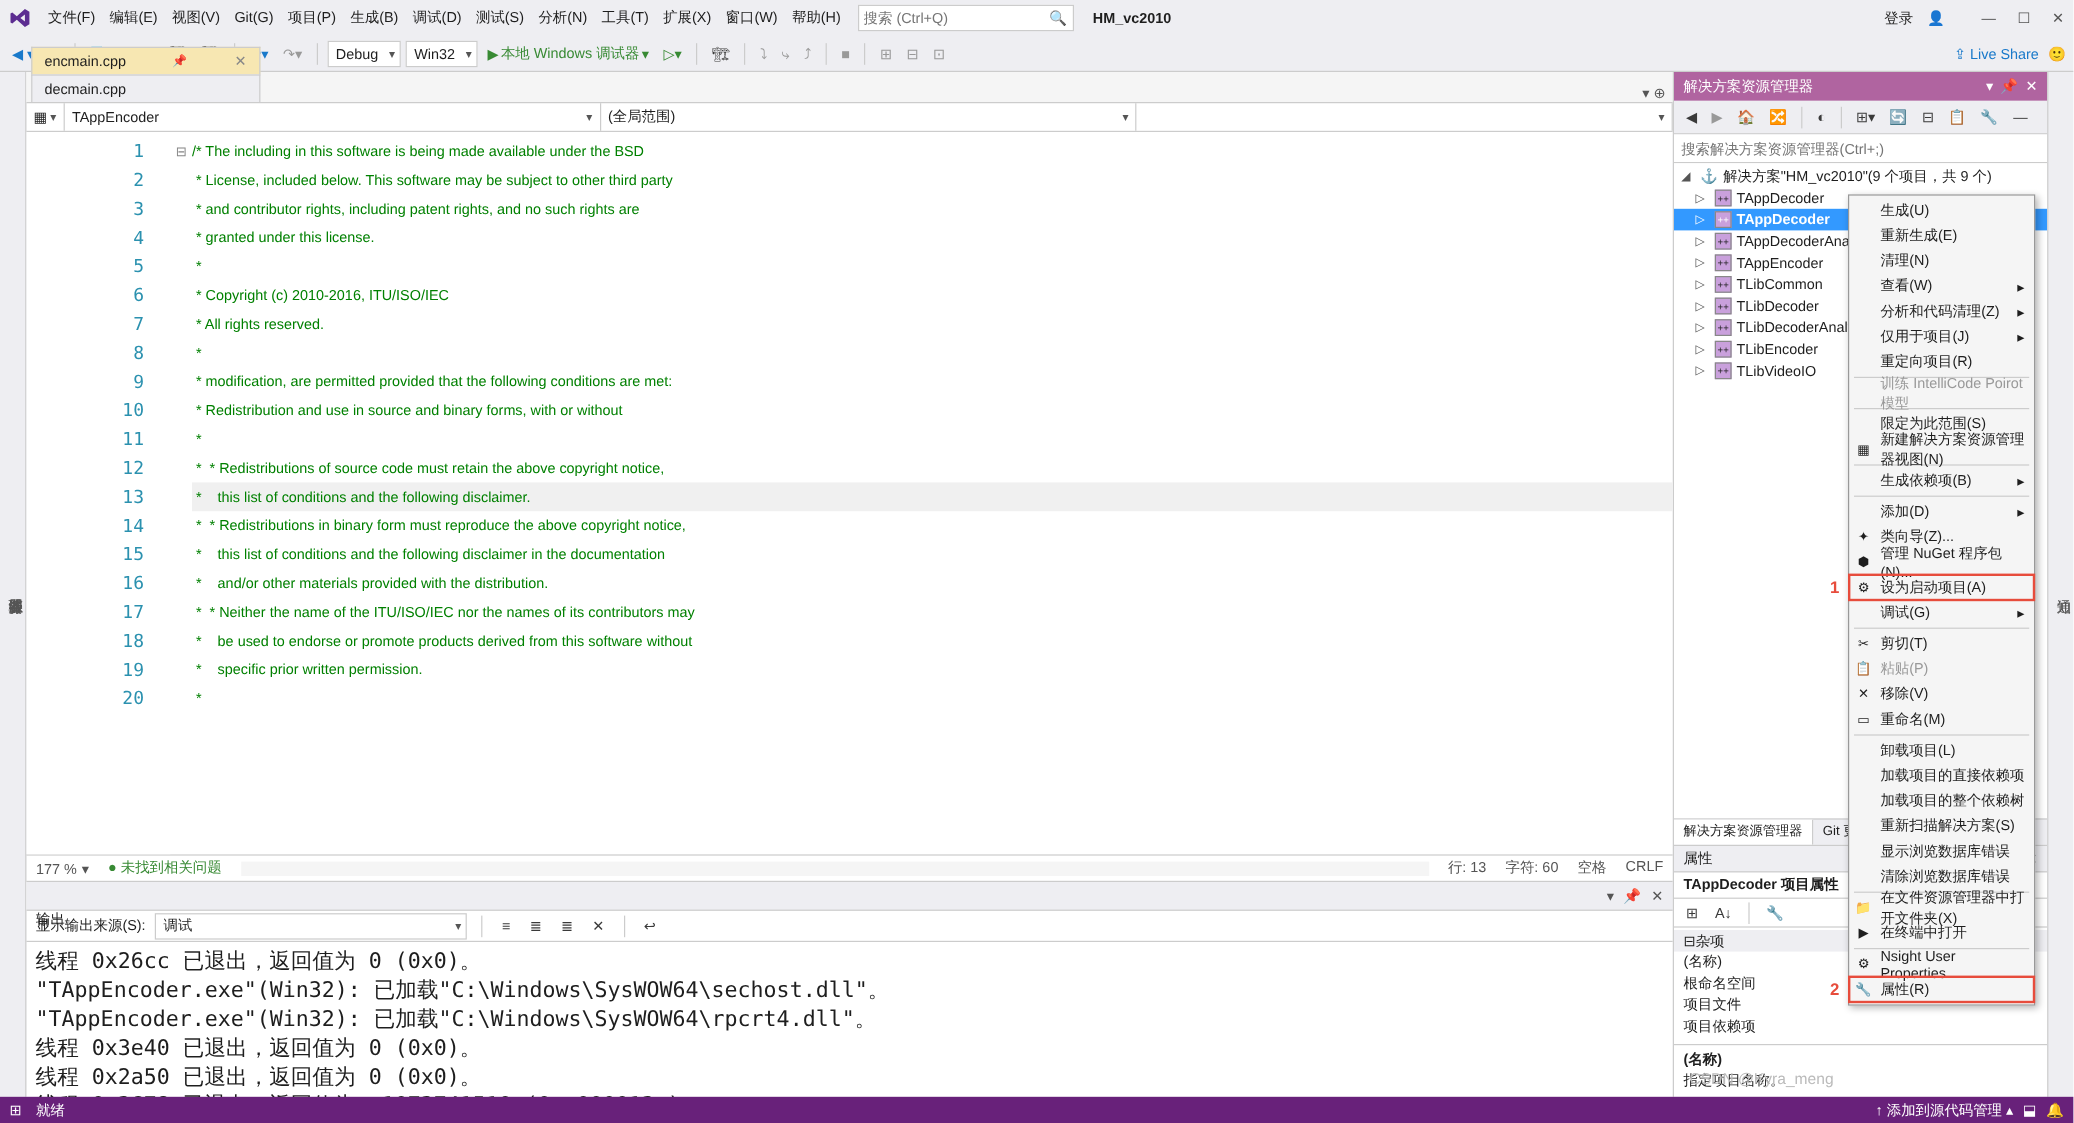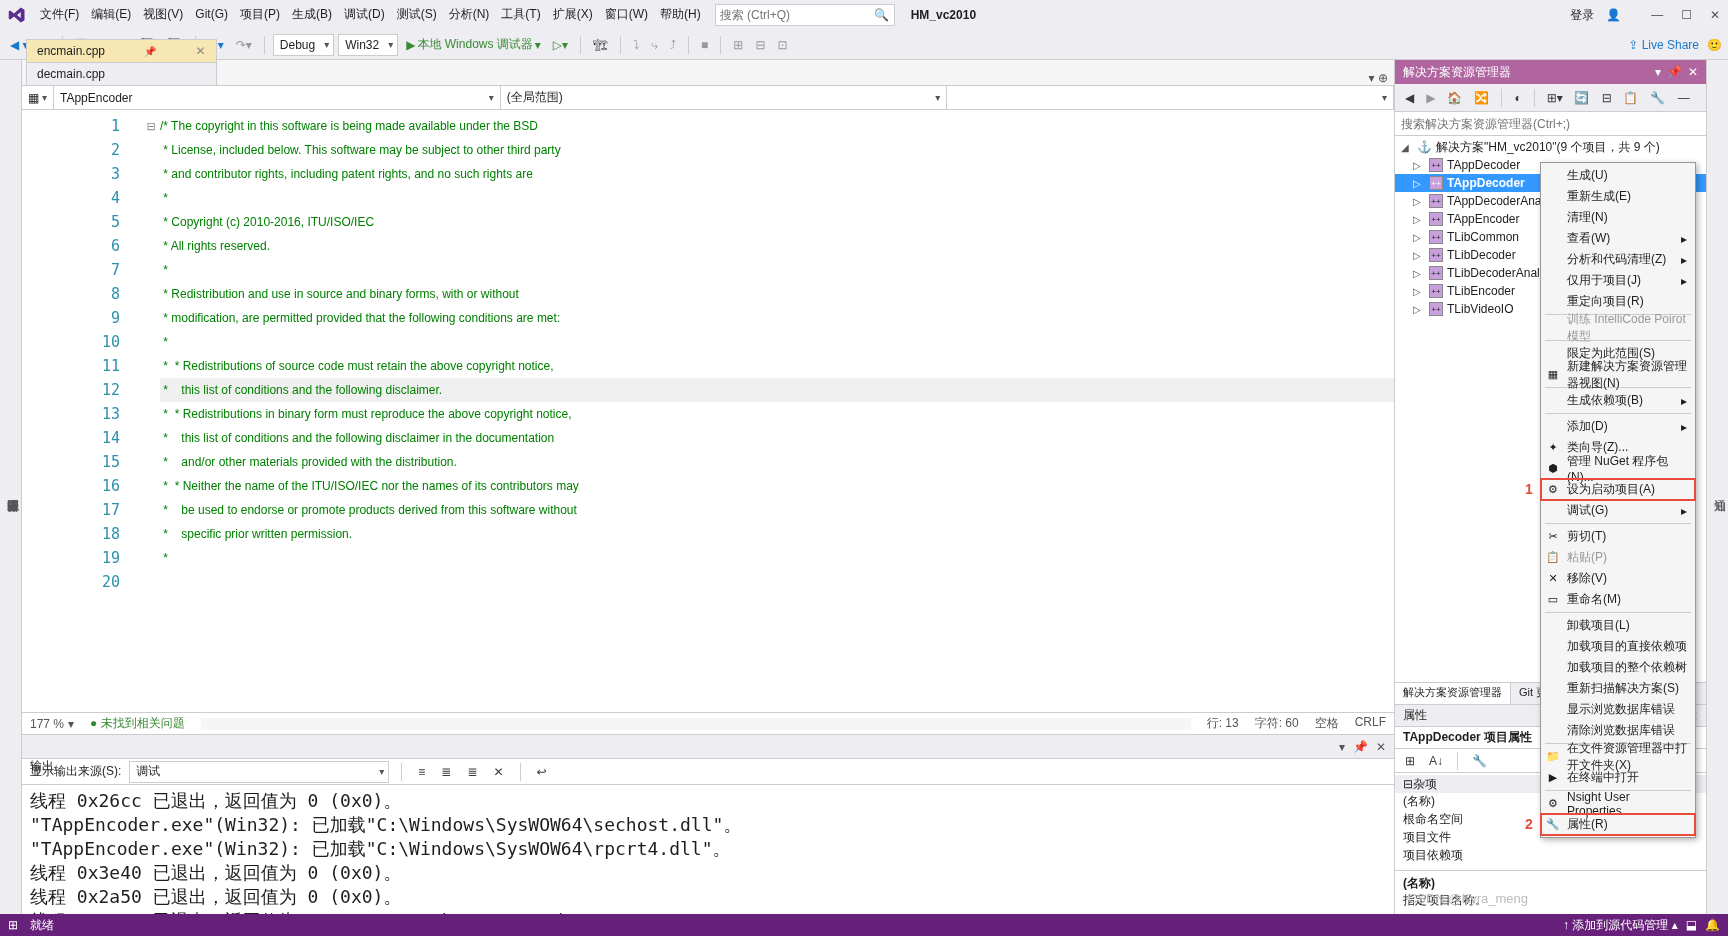--- a/index.html
+++ b/index.html
@@ -221,29 +221,30 @@
           <div class="fold"></div>
           <div class="fold"></div>
           <div class="fold"></div>
           <div class="fold"></div>
           <div class="fold"></div>
           <div class="fold"></div>
           <div class="fold"></div>
           <div class="fold"></div>
         </div>
       <div class="code" id="code-host">
-          <div class="line">/* The copyright in this software is being made available under the BSD</div>
+          <div class="line">/* The including in this software is being made available under the BSD</div>
           <div class="line"> * License, included below. This software may be subject to other third party</div>
           <div class="line"> * and contributor rights, including patent rights, and no such rights are</div>
+          <div class="line"> * granted under this license.</div>
           <div class="line"> *</div>
           <div class="line"> * Copyright (c) 2010-2016, ITU/ISO/IEC</div>
           <div class="line"> * All rights reserved.</div>
           <div class="line"> *</div>
+          <div class="line"> * modification, are permitted provided that the following conditions are met:</div>
           <div class="line"> * Redistribution and use in source and binary forms, with or without</div>
-          <div class="line"> * modification, are permitted provided that the following conditions are met:</div>
           <div class="line"> *</div>
           <div class="line"> *  * Redistributions of source code must retain the above copyright notice,</div>
           <div class="line hl"> *    this list of conditions and the following disclaimer.</div>
           <div class="line"> *  * Redistributions in binary form must reproduce the above copyright notice,</div>
           <div class="line"> *    this list of conditions and the following disclaimer in the documentation</div>
           <div class="line"> *    and/or other materials provided with the distribution.</div>
           <div class="line"> *  * Neither the name of the ITU/ISO/IEC nor the names of its contributors may</div>
           <div class="line"> *    be used to endorse or promote products derived from this software without</div>
           <div class="line"> *    specific prior written permission.</div>
           <div class="line"> *</div>

